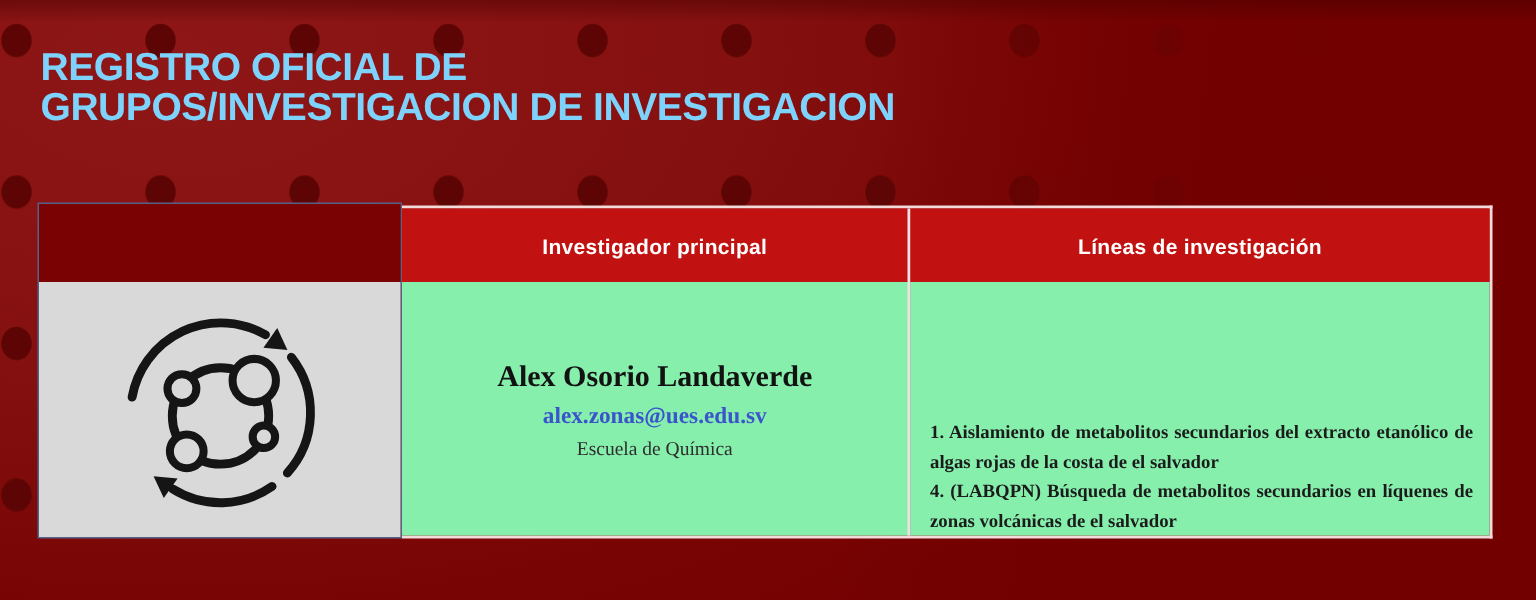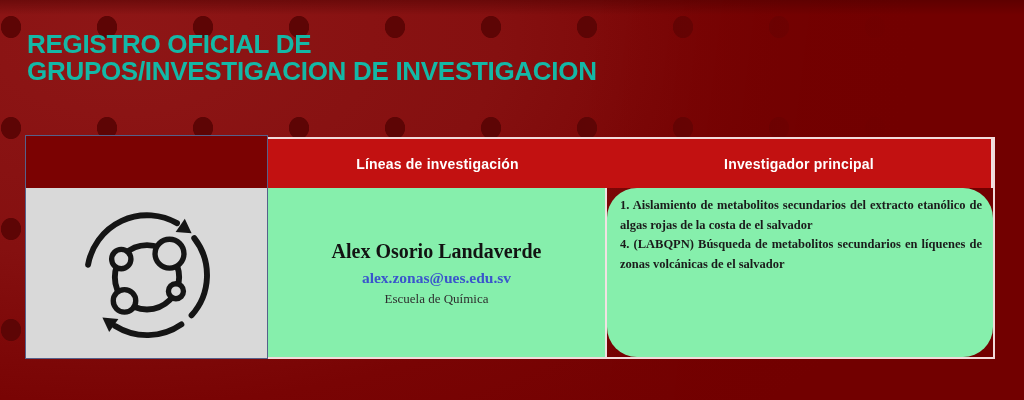--- a/index.html
+++ b/index.html
@@ -17,21 +17,21 @@
       linear-gradient(to bottom, rgba(70,0,0,0.45), rgba(70,0,0,0) 15px),
       linear-gradient(97deg, rgba(114,0,0,0) 55%, rgba(114,0,0,0.85) 76%, rgba(114,0,0,1) 86%),
       radial-gradient(ellipse 10.5px 11.5px at 11px 27px, #5d0505 93%, rgba(93,5,5,0) 100%),
       radial-gradient(900px 520px at 120px 40px, #8e1616 0%, #851010 42%, #790404 70%, #720000 100%);
     background-size:auto, auto, 96px 101px, auto;
     background-repeat:no-repeat, no-repeat, repeat, no-repeat;
   }
 
   .title {
     position:absolute; left:27px; top:31px; margin:0;
-    color:#14b8a6; font-size:26px; line-height:27px;
+    color:#7dd3fc; font-size:26px; line-height:27px;
     font-weight:700; letter-spacing:-0.3px; white-space:nowrap;
   }
   .title span { display:block; }
 
   
   .left-box {
     position:absolute; left:25px; top:135px; width:243px; height:224px;
     box-sizing:border-box; border:1px solid #56618a;
     display:flex; flex-direction:column;
   }
@@ -65,23 +65,22 @@
     text-align:center; padding-top:2px;
   }
   .inv-name { font-size:20px; font-weight:700; color:#121212; margin-bottom:6px; }
   .inv-email {
     font-size:15.5px; font-weight:700; color:#3a55cc;
     text-decoration:none; margin-bottom:4px; cursor:pointer;
   }
   .inv-school { font-size:13px; color:#2e2e2e;text-align:center; }
 
   .cell.body.lines {
-    display:flex; flex-direction:column; justify-content:flex-start;
+    display:flex; flex-direction:column; justify-content:flex-end;
     padding:8px 11px 0 13px;
-    border-radius:30px;
   }
   .cell.body.lines p {
     margin:0; font-size:12.5px; font-weight:700; color:#1b1b1b;
     line-height:19.5px; text-align:justify;
   }
 </style>
 </head>
 <body>
 
 <div class="backdrop"></div>
@@ -109,22 +108,22 @@
         <circle cx="91" cy="52" r="13.5"></circle>
         <circle cx="46" cy="57" r="9"></circle>
         <circle cx="49" cy="96" r="10.5"></circle>
         <circle cx="97" cy="87" r="7"></circle>
       </g>
     </svg>
   </div>
 </div>
 
 <div class="main-table">
+  <div class="cell head col-a">Investigador principal</div>
   <div class="cell head">Líneas de investigación</div>
-  <div class="cell head col-a">Investigador principal</div>
 
   <div class="cell body col-a investigator">
     <div class="inv-name">Alex Osorio Landaverde</div>
     <a class="inv-email">alex.zonas@ues.edu.sv</a>
     <div class="inv-school">Escuela de Química</div>
   </div>
 
   <div class="cell body lines">
     <p>1. Aislamiento de metabolitos secundarios del extracto etanólico de algas rojas de la costa de el salvador</p>
     <p>4. (LABQPN) Búsqueda de metabolitos secundarios en líquenes de zonas volcánicas de el salvador</p>

